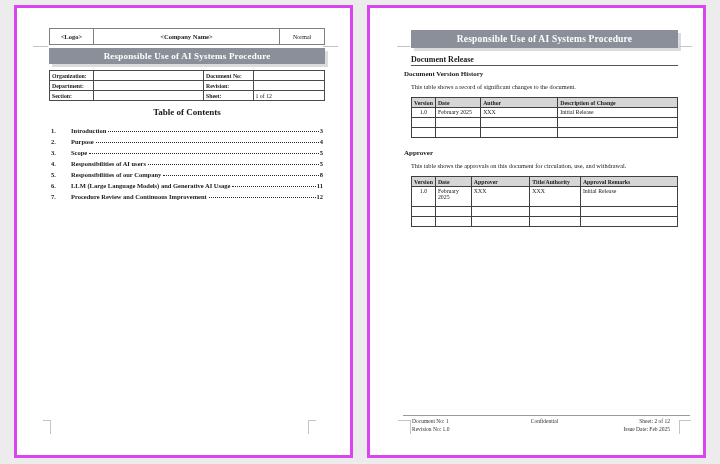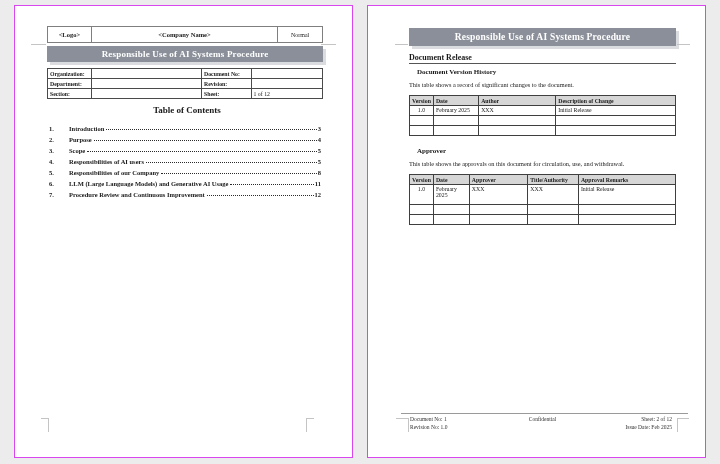--- a/index.html
+++ b/index.html
@@ -6,21 +6,21 @@
   html,body { width:720px; height:464px; }
   body {
     background:#ececec;
     font-family:"Liberation Serif", serif;
     color:#1a1a1a;
     position:relative;
     overflow:hidden;
   }
   .page {
     position:absolute; top:5px; width:339px; height:453px;
-    background:#ffffff; border:1px solid #d946ef;
+    background:#ffffff; border:3px solid #d946ef;
   }
   #page1 { left:14px; }
   #page2 { left:367px; }
 
   
   .logo-table {
     position:absolute; left:32px; top:20px; width:276px; height:17px;
     display:flex; border:1px solid #7f7f7f; background:#fff;
   }
   .logo-cell {
@@ -64,21 +64,21 @@
   .toc-num { width:20px; flex:0 0 20px; }
   .toc-title { white-space:nowrap; }
   .toc-leader { flex:1 1 auto; border-bottom:1px dotted #2a2a2a; margin:0 1px 2px 2px; height:1px; }
   .toc-page { flex:0 0 auto; }
 
   
   .h1 {
     position:absolute; left:41px; top:47px; font-size:8px; font-weight:bold;
   }
   .h1-rule { position:absolute; left:41px; top:57px; width:267px; border-top:1px solid #555; }
-  .h2 { position:absolute; left:49px; font-size:7px; font-weight:bold; }
+  .h2 { position:absolute; left:34px; font-size:7px; font-weight:bold; }
   .para { position:absolute; left:41px; font-size:6.3px; font-weight:normal; white-space:nowrap; }
 
   .doc-table {
     position:absolute; left:41px; width:267px;
     border-collapse:collapse; table-layout:fixed; font-size:5.8px;
   }
   .doc-table th {
     background:#d6d6d6; border:1px solid #3f3f3f; font-weight:bold;
     text-align:left; height:10px; padding:1px 2px; overflow:hidden;
   }

